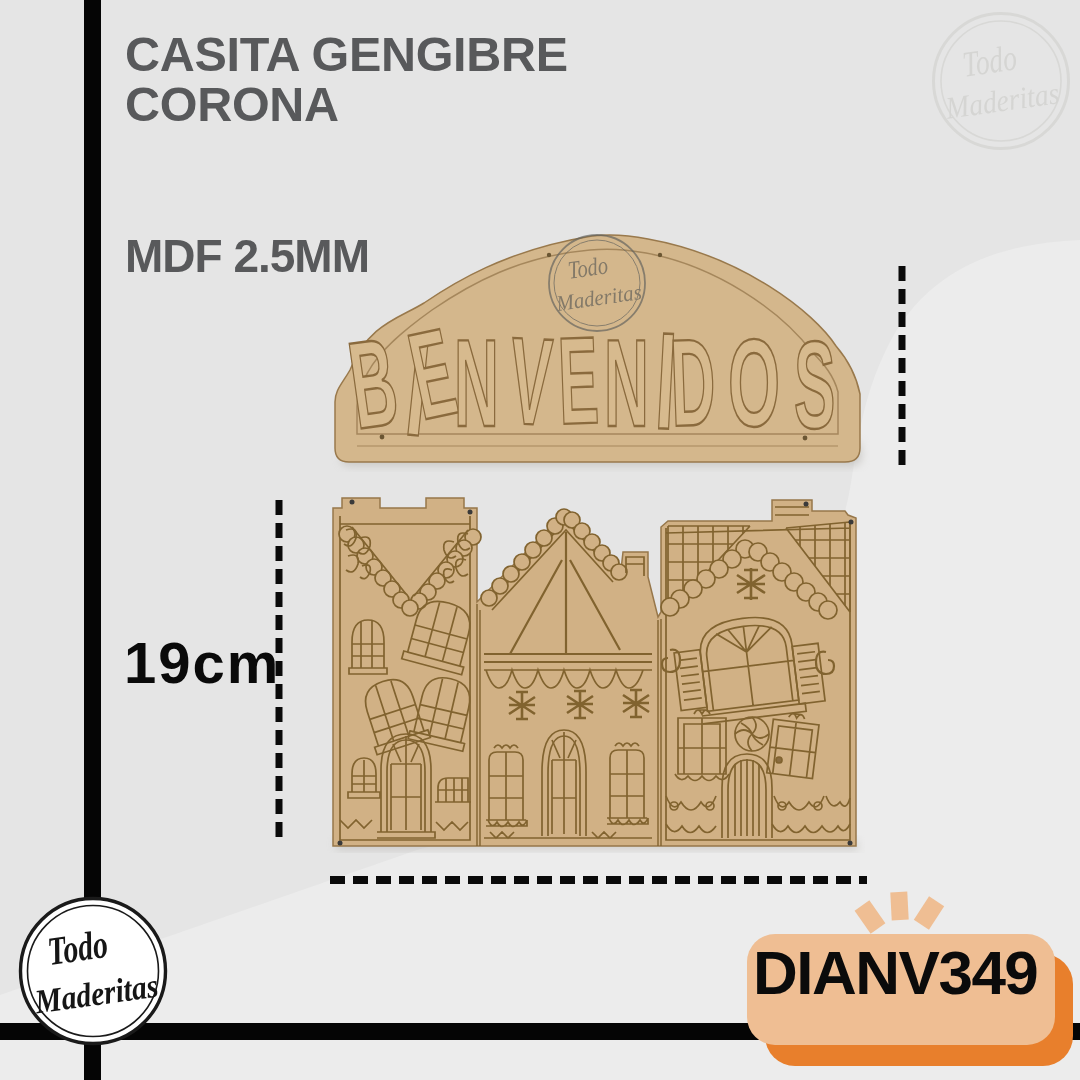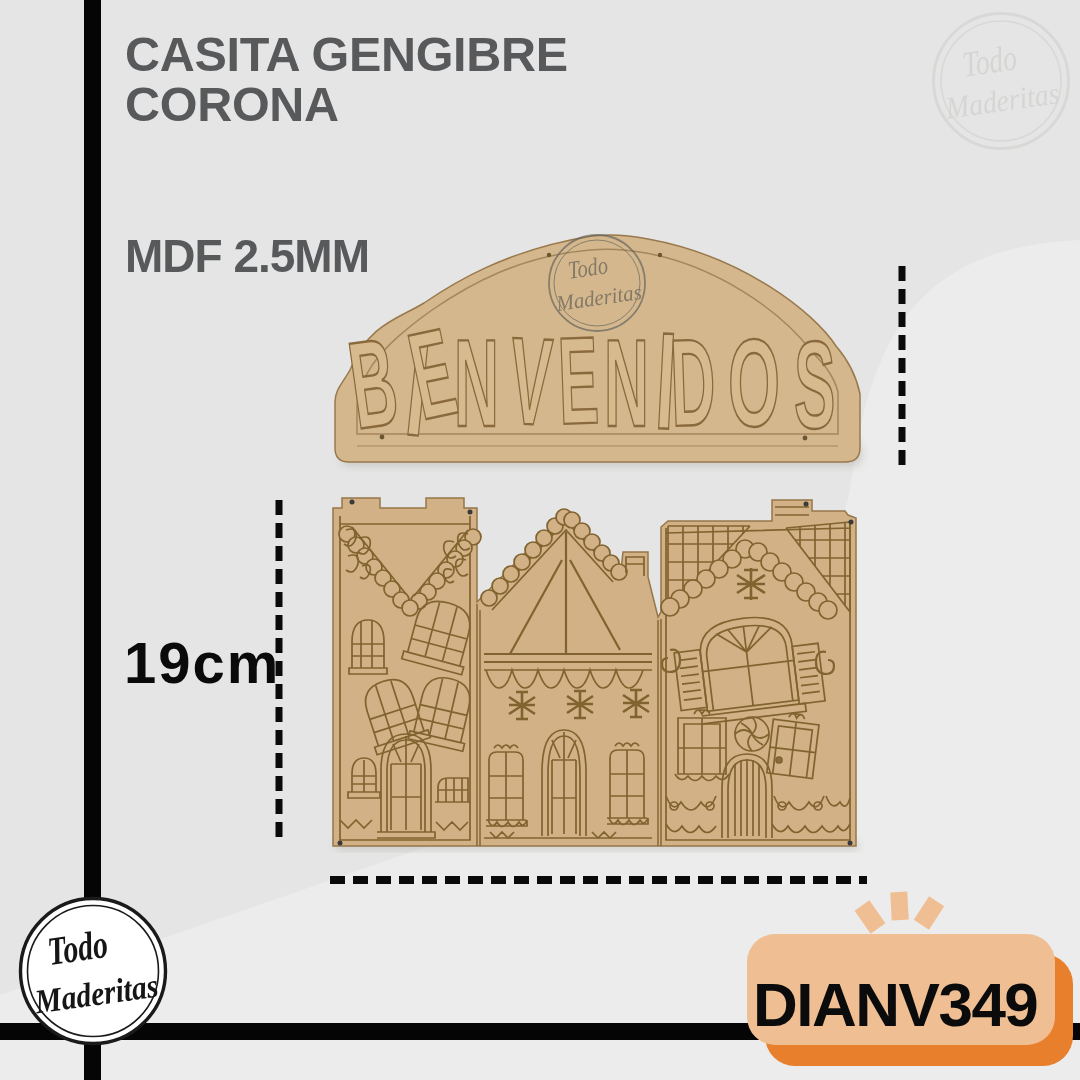--- a/index.html
+++ b/index.html
@@ -276,21 +276,21 @@
 
 
   <div class="abs" style="left:765px;top:954px;width:308px;height:112px;background:#e87f2c;border-radius:30px;"></div>
 
   <div class="abs" style="left:747px;top:934px;width:308px;height:111px;background:#efbe93;border-radius:28px;"></div>
 
   <div class="abs" style="left:861px;top:903px;width:18px;height:28px;background:#efbe93;transform:rotate(-35deg);"></div>
   <div class="abs" style="left:891px;top:892px;width:17px;height:28px;background:#efbe93;transform:rotate(-3deg);"></div>
   <div class="abs" style="left:920px;top:899px;width:18px;height:28px;background:#efbe93;transform:rotate(33deg);"></div>
 
-  <div class="abs" style="left:753px;top:974px;font-size:62px;line-height:62px;font-weight:bold;letter-spacing:-1.5px;color:#0b0b0b;">DIANV349</div>
+  <div class="abs" style="left:753px;top:942px;font-size:62px;line-height:62px;font-weight:bold;letter-spacing:-1.5px;color:#0b0b0b;">DIANV349</div>
 
   <svg class="abs" style="left:17px;top:895px;" width="152" height="152" viewBox="0 0 152 152">
     <circle cx="76" cy="76" r="72.5" fill="#ffffff" stroke="#1a1a1a" stroke-width="3.4"></circle>
     <circle cx="76" cy="76" r="65.5" fill="none" stroke="#1a1a1a" stroke-width="1.6"></circle>
     <g fill="#161616" font-family="Liberation Serif" font-style="italic" font-weight="bold">
       <text x="61" y="66" font-size="40" text-anchor="middle" transform="rotate(-8 61 56)" textLength="60" lengthAdjust="spacingAndGlyphs">Todo</text>
       <text x="80" y="110" font-size="34" text-anchor="middle" transform="rotate(-8 80 102)" textLength="124" lengthAdjust="spacingAndGlyphs">Maderitas</text>
     </g>
   </svg>
 

